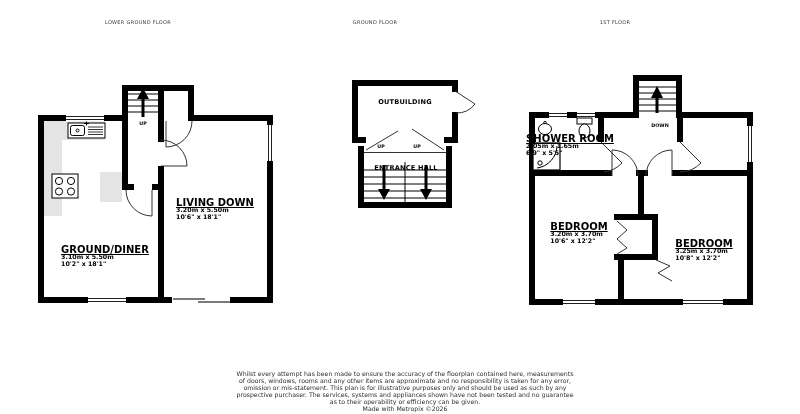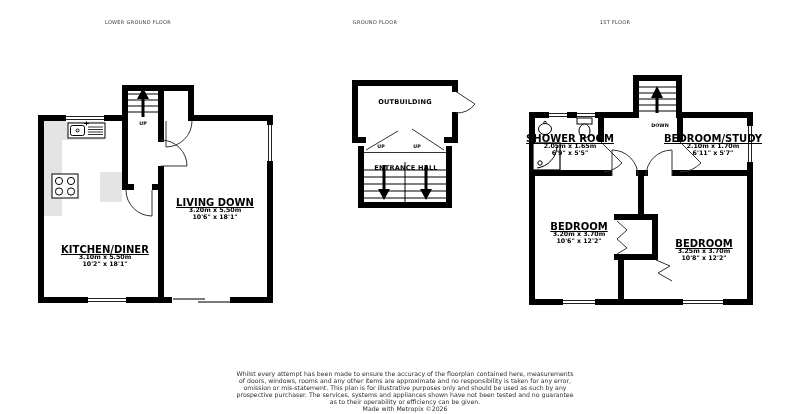--- a/index.html
+++ b/index.html
@@ -1,19 +1,19 @@
 <!DOCTYPE html>
 <html><head>
 <meta charset="utf-8">
 <style>
   html,body{margin:0;padding:0;background:#fff;}
   .canvas{position:relative;width:800px;height:414px;background:#ffffff;overflow:hidden;
           font-family:"DejaVu Sans","Liberation Sans",sans-serif;}
   svg{position:absolute;left:0;top:0;}
-  .lbl{position:absolute;transform:translateX(-50%);white-space:nowrap;text-align:center;color:#000;}
+  .lbl{position:absolute;transform:translateX(-50%);white-space:nowrap;color:#000;}
   .floor-title{font-size:5px;letter-spacing:.3px;color:#3c3c3c;font-weight:400;}
   .room-label{font-weight:700;font-size:6.3px;line-height:7px;}
   .room-label .nm{font-size:10px;text-decoration:underline;}
   .hall-label{font-weight:700;font-size:6.6px;letter-spacing:.2px;}
   .stair-label{font-weight:700;font-size:4.8px;}
   .disclaimer{position:absolute;left:405px;top:371px;transform:translateX(-50%);
               text-align:center;font-size:6.2px;line-height:6.9px;color:#2e2e2e;white-space:nowrap;}
   .credit{margin-top:0px;}
 </style>
 </head>
@@ -227,21 +227,21 @@
   </g>
 </svg>
 
 <div class="lbl floor-title" style="left:138px;top:19px">LOWER GROUND FLOOR</div>
 <div class="lbl floor-title" style="left:375px;top:19px">GROUND FLOOR</div>
 <div class="lbl floor-title" style="left:615px;top:19px">1ST FLOOR</div>
 
 <div class="lbl stair-label" style="left:143px;top:121px">UP</div>
 
 <div class="lbl room-label" style="left:105px;top:246px">
-  <div class="nm">KITCHEN/DINER</div>
+  <div class="nm">GROUND/DINER</div>
   <div>3.10m x 5.50m</div>
   <div>10'2" x 18'1"</div>
 </div>
 
 <div class="lbl room-label" style="left:215px;top:199px">
   <div class="nm">LIVING DOWN</div>
   <div>3.20m x 5.50m</div>
   <div>10'6" x 18'1"</div>
 </div>
 
@@ -253,25 +253,20 @@
 <div class="lbl hall-label" style="left:406px;top:164px">ENTRANCE HALL</div>
 
 <div class="lbl stair-label" style="left:660px;top:123px">DOWN</div>
 
 <div class="lbl room-label" style="left:570px;top:135px">
   <div class="nm">SHOWER ROOM</div>
   <div>2.05m x 1.65m</div>
   <div>6'9" x 5'5"</div>
 </div>
 
-<div class="lbl room-label" style="left:713px;top:135px">
-  <div class="nm">BEDROOM/STUDY</div>
-  <div>2.10m x 1.70m</div>
-  <div>6'11" x 5'7"</div>
-</div>
 
 <div class="lbl room-label" style="left:579px;top:223px">
   <div class="nm">BEDROOM</div>
   <div>3.20m x 3.70m</div>
   <div>10'6" x 12'2"</div>
 </div>
 
 <div class="lbl room-label" style="left:704px;top:240px">
   <div class="nm">BEDROOM</div>
   <div>3.25m x 3.70m</div>

